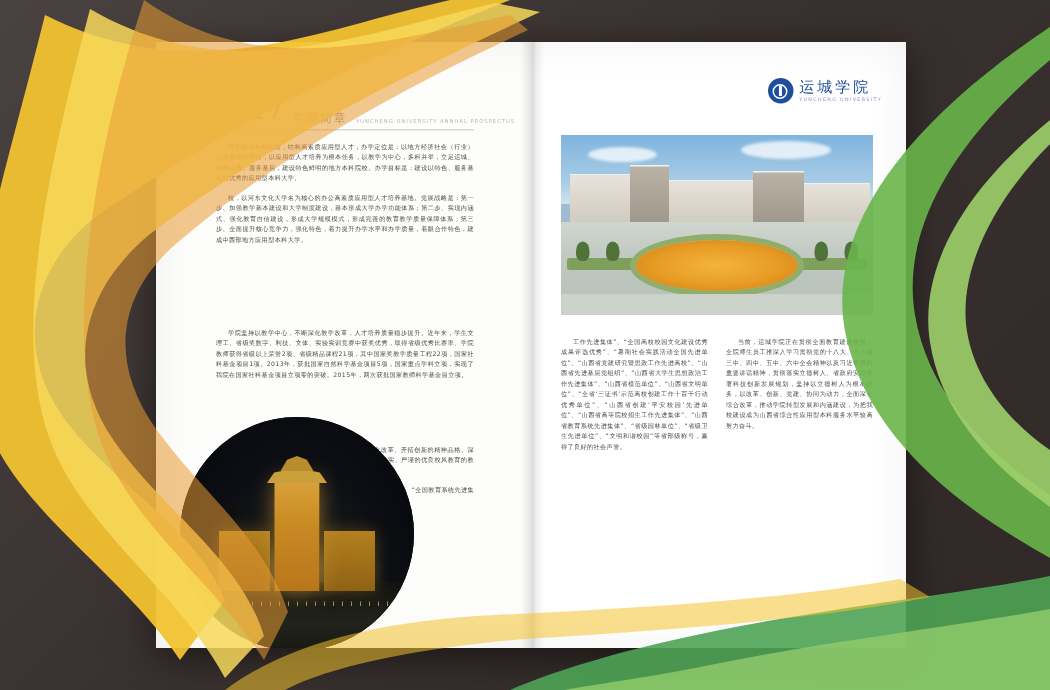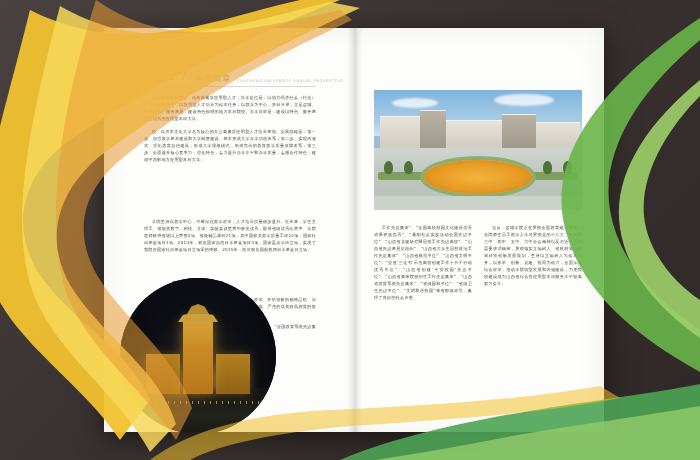--- a/index.html
+++ b/index.html
@@ -312,20 +312,29 @@
       <div class="col left-col-2">
         <p>学院坚持以教学中心，不断深化教学改革，人才培养质量稳步提升。近年来，学生文理工、省级奖数字、利技、文体、实验实训竞赛中获奖优秀，取得省级优秀比赛率、学院教师获得省级以上荣誉2项、省级精品课程21项，其中国家奖教学质量工程22项，国家社科基金项目1项。2013年，获批国家自然科学基金项目5项，国家重点学科立项，实现了我院在国家社科基金项目立项零的突破。2015年，两次获批国家教师科学基金目立项。</p>
       </div>
 
       <div class="col left-col-3">
         <p>建校以来，一代代学人培养出一大批优秀人才，深化改革、开拓创新的精神品格、深厚的学养基础，奋斗拼搏的激情，因中体、勤奋、创新、求实、严谨的优良校风教育的教风学风，汇聚成“至诚至信至明”的校训精神。</p>
         <p>“全国语言文字工作先进集体”、“全国学校体育工作先进单位”、“全国教育系统先进集体”。</p>
       </div>
     </div>
 
+    <div class="page right">
+      <div class="logo-wrap">
+        <span class="logo-mark"></span>
+        <span class="logo-text">
+          <div class="zh">运城学院</div>
+          <div class="en">YUNCHENG UNIVERSITY</div>
+        </span>
+      </div>
+    </div>
 
     <div class="campus-photo">
       <div class="ph-sky"></div>
       <div class="ph-cloud" style="left:18px; top:8px; width:46px; height:10px;"></div>
       <div class="ph-cloud" style="left:120px; top:4px; width:60px; height:12px;"></div>
       <div class="ph-bldg" style="left:6px; top:26px; width:40px; height:34px;"></div>
       <div class="ph-bldg dark" style="left:46px; top:20px; width:26px; height:40px;"></div>
       <div class="ph-bldg" style="left:72px; top:30px; width:56px; height:30px;"></div>
       <div class="ph-bldg dark" style="left:128px; top:24px; width:34px; height:36px;"></div>
       <div class="ph-bldg" style="left:162px; top:32px; width:44px; height:28px;"></div>

